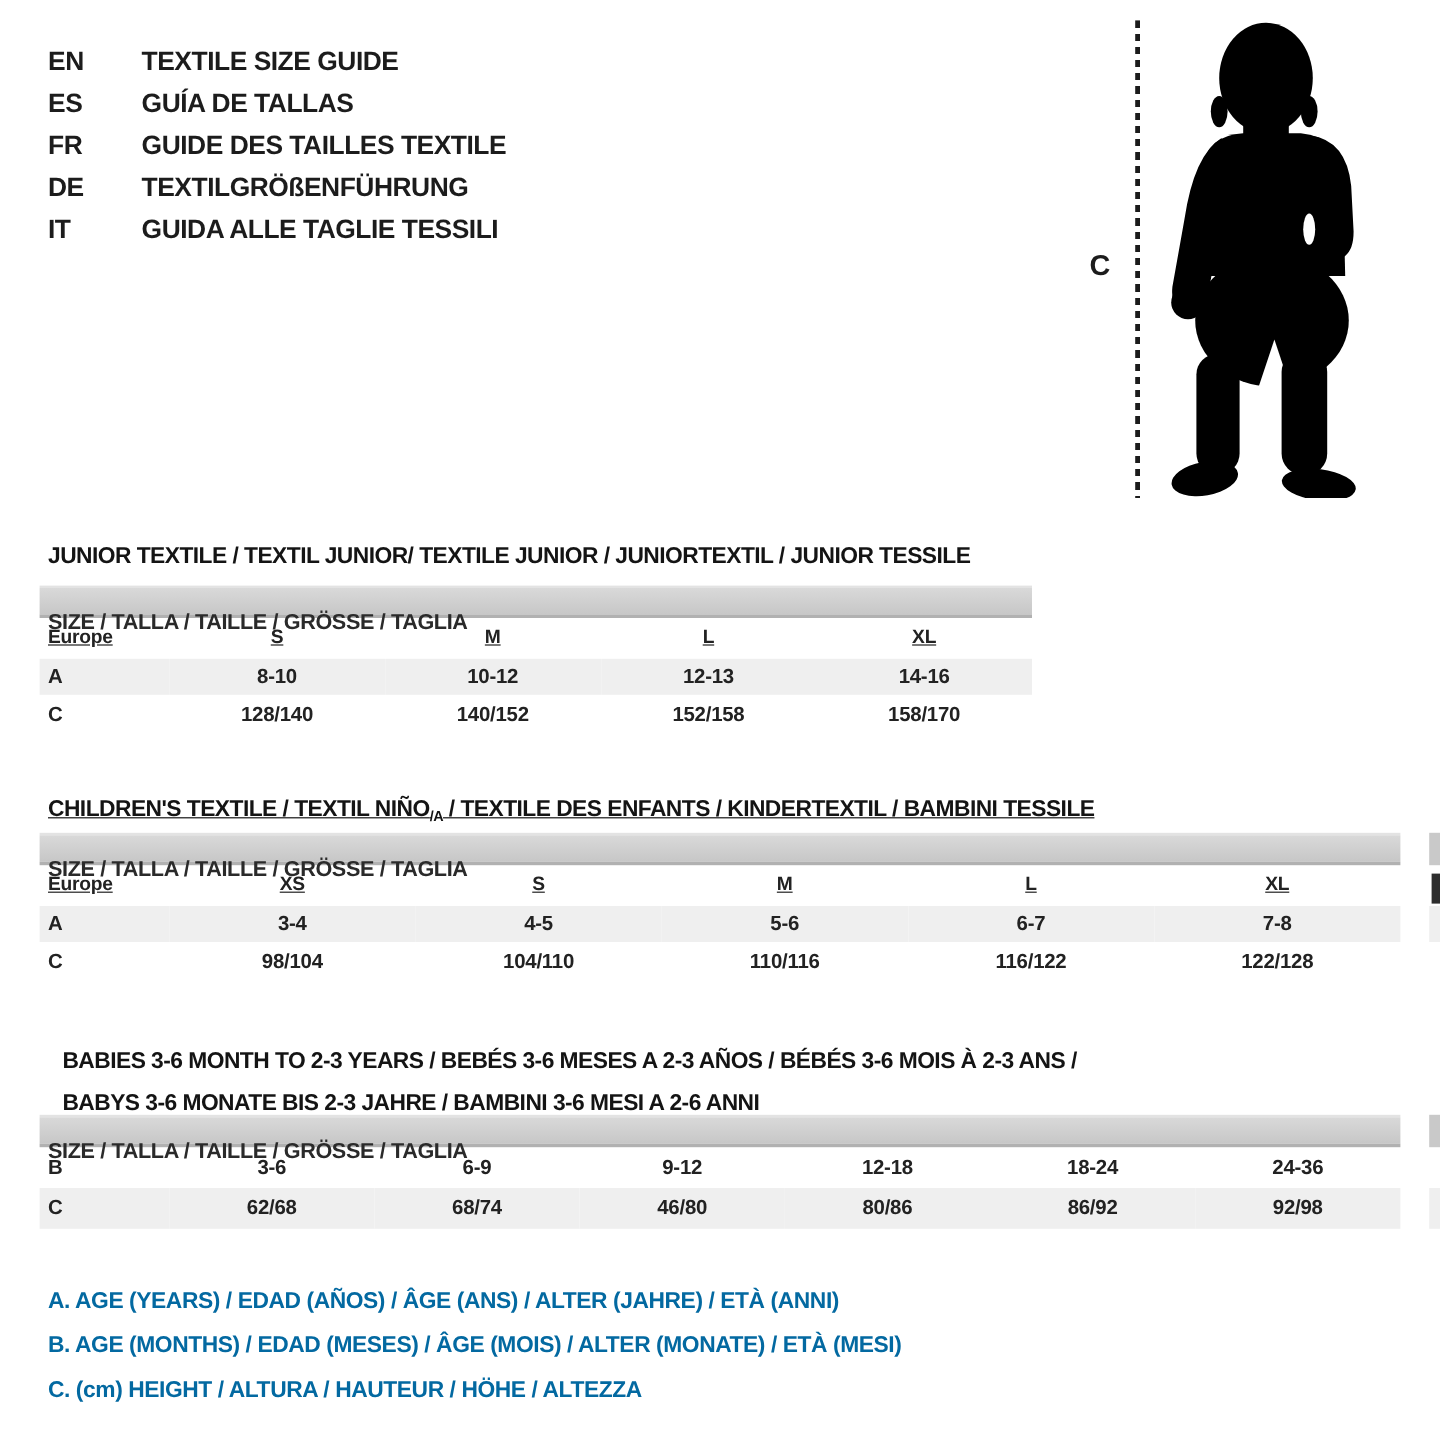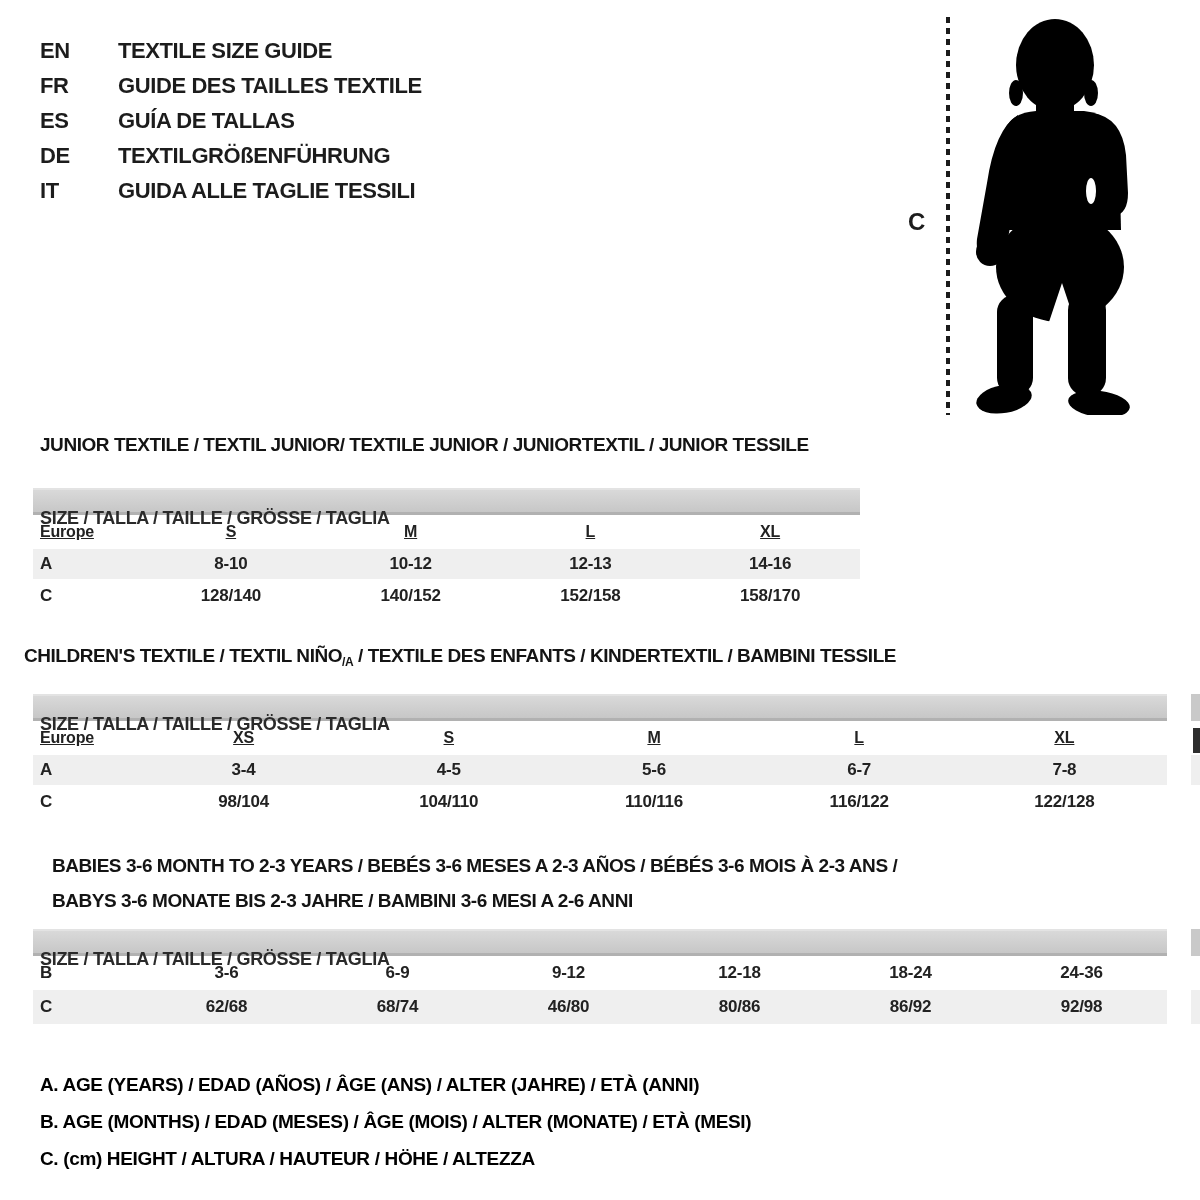--- a/index.html
+++ b/index.html
@@ -25,21 +25,21 @@
   .measure-line {
     left:946px; top:17px; width:4px; height:398px;
     background:repeating-linear-gradient(to bottom, #1b1b1b 0 6px, transparent 6px 11px);
   }
   .measure-label { left:908px; top:208px; font-weight:bold; font-size:24px; }
   .figure-svg { left:963px; top:15px; width:182px; height:400px; }
 
   
   .heading {
     font-weight:bold; font-size:19px; letter-spacing:-0.45px;
-    white-space:nowrap; color:#141414;
+    white-space:nowrap; color:#141414;margin-top:19px;
   }
   .heading .sub { font-size:12px; vertical-align:-4px; }
   .heading-2line { line-height:35px; }
 
   
   .table-wrap { background:#ffffff; }
   .size-bar {
     height:27px;
     background:linear-gradient(#d9d9d9,#c7c7c7);
     border-top:2px solid #e3e3e3;
@@ -57,48 +57,48 @@
   tr.r-sizes td { height:34px; font-size:16px;text-decoration:underline; }
   tr.r-plain td { height:34px; }
   tr.r-thin td  { height:30px; }
   tr.shaded td  { background:#efefef; }
 
   .t-junior   { left:33px; top:488px; width:827px; }
   .t-children { left:33px; top:694px; width:1134px; }
   .t-babies   { left:33px; top:929px; width:1134px; }
 
   .h-junior   { left:40px; top:434px; }
-  .h-children { left:24px; top:645px; }
+  .h-children { left:40px; top:645px;text-decoration:underline; }
   .h-babies   { left:52px; top:848px; }
 
   
   .legend { left:40px; top:1066px; }
   .legend-line {
     height:37px; line-height:37px; font-weight:bold; font-size:19px;
-    letter-spacing:-0.35px; white-space:nowrap; color:#000000;
+    letter-spacing:-0.35px; white-space:nowrap; color:#0369a1;
   }
 
   
   .frag { position:absolute; }
   .frag-bar   { background:#c9c9c9; }
   .frag-shade { background:#efefef; }
   .frag-glyph { background:#2e2e2e; }
 </style>
 </head>
 <body>
 
 <div class="abs lang-block">
   <div class="lang-row">
     <span class="lang-code">EN</span><span class="lang-label">TEXTILE SIZE GUIDE</span>
   </div>
   <div class="lang-row">
+    <span class="lang-code">ES</span><span class="lang-label">GUÍA DE TALLAS</span>
+  </div>
+  <div class="lang-row">
     <span class="lang-code">FR</span><span class="lang-label">GUIDE DES TAILLES TEXTILE</span>
-  </div>
-  <div class="lang-row">
-    <span class="lang-code">ES</span><span class="lang-label">GUÍA DE TALLAS</span>
   </div>
   <div class="lang-row">
     <span class="lang-code">DE</span><span class="lang-label">TEXTILGRÖßENFÜHRUNG</span>
   </div>
   <div class="lang-row">
     <span class="lang-code">IT</span><span class="lang-label">GUIDA ALLE TAGLIE TESSILI</span>
   </div>
 </div>
 
 <div class="abs measure-line"></div>

